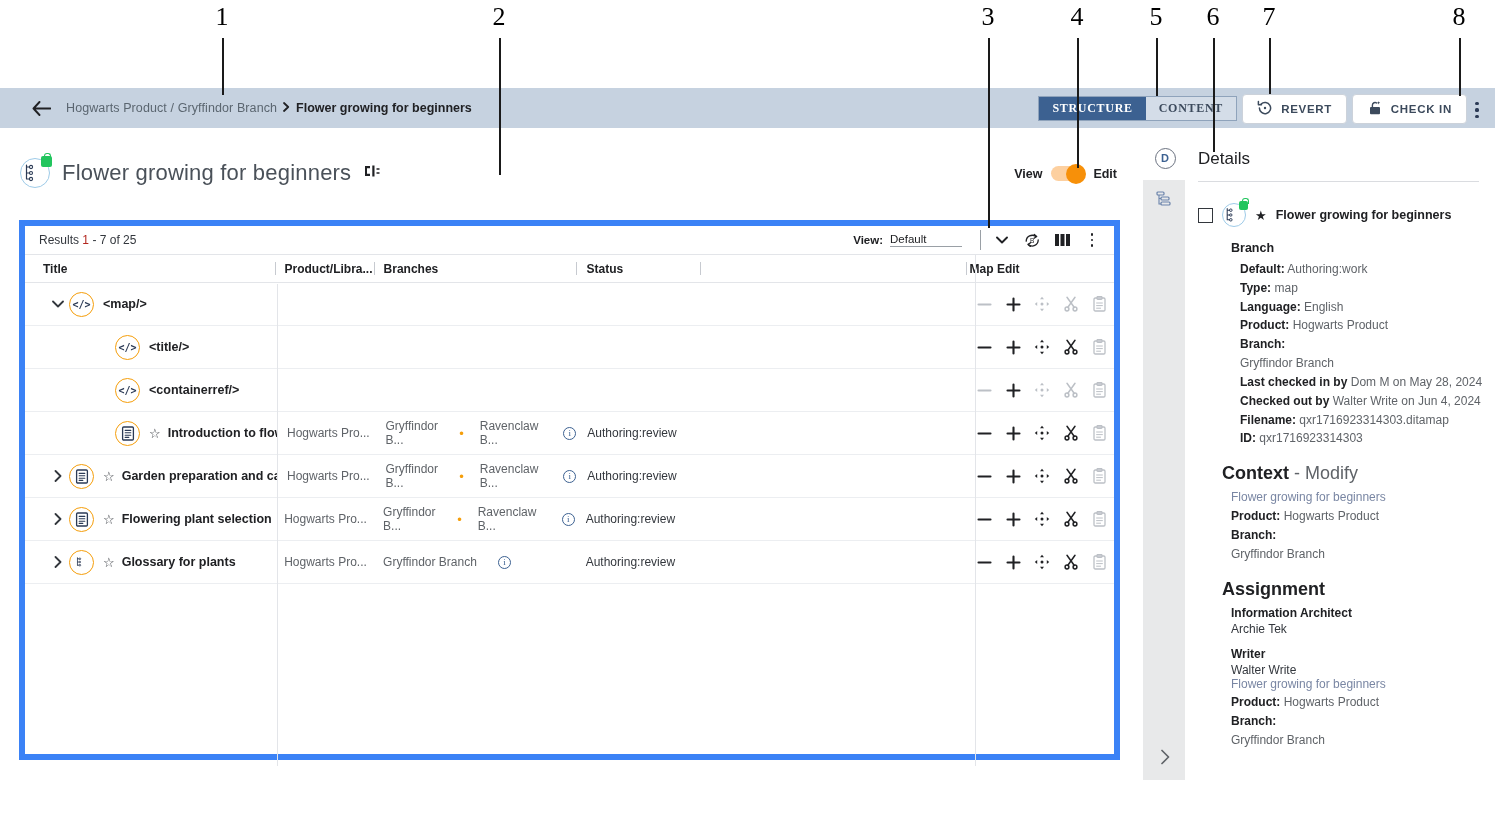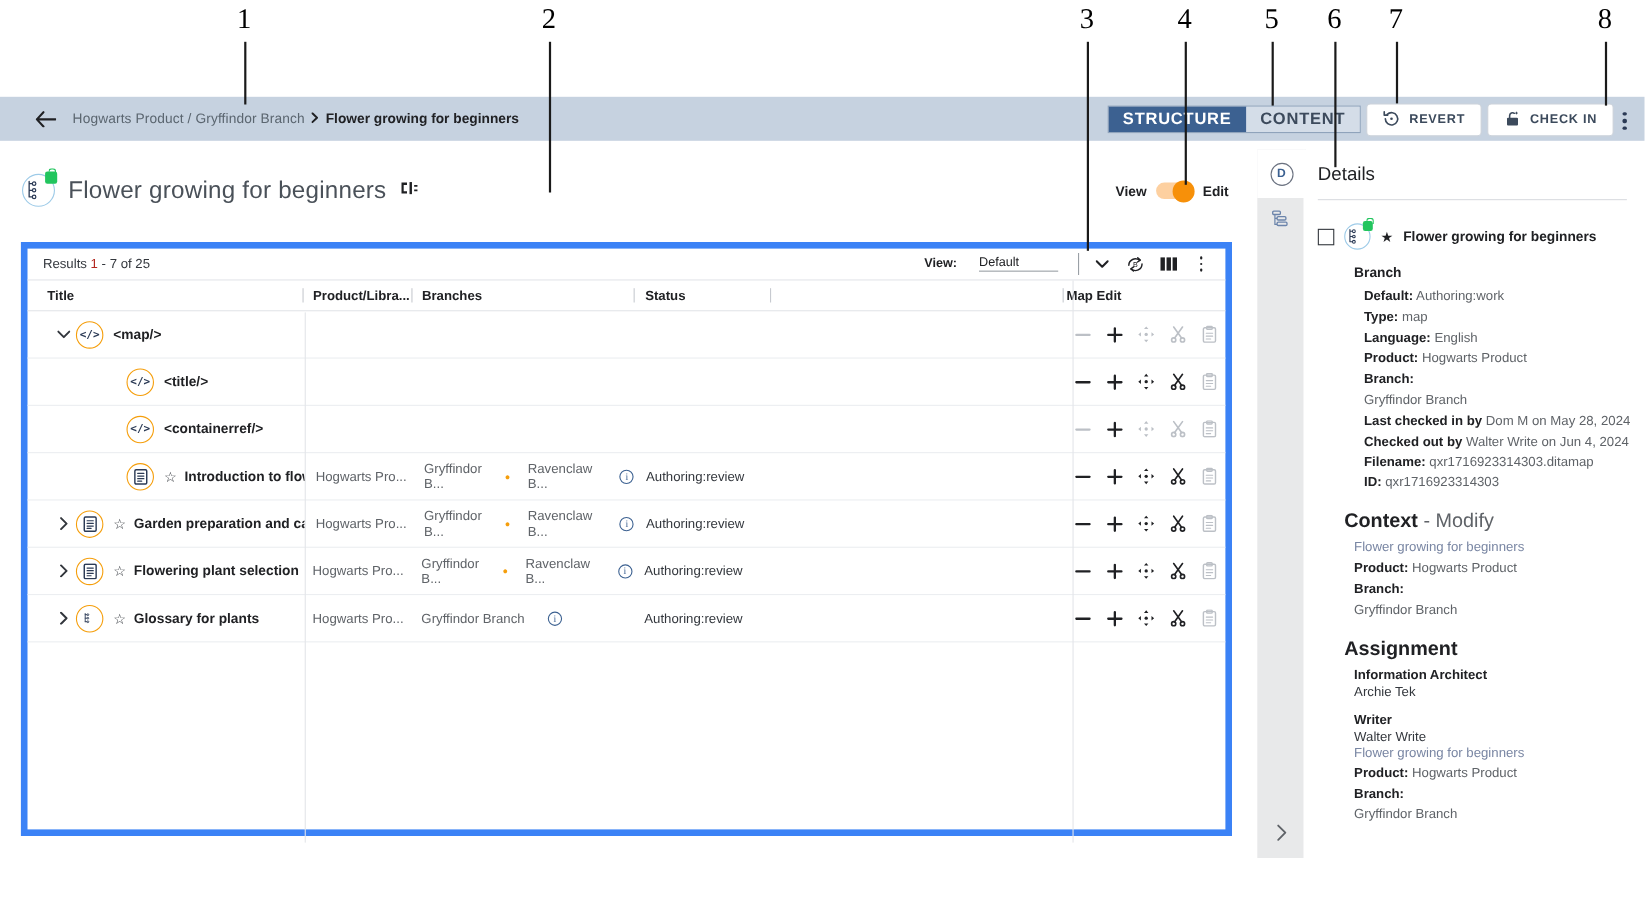--- a/index.html
+++ b/index.html
@@ -42,22 +42,22 @@
   }
   .crumb-sep { margin:0 6px; color:#202124; font-weight:bold; font-size:12px; }
   .crumb-current { font-size:12.5px; font-weight:bold; color:#202124; }
 
   .seg-group {
     position:absolute; right:258px; top:96px;
     display:flex; height:25px; border:1px solid #8fa3bb;
   }
   .seg {
     display:flex; align-items:center; justify-content:center;
-    padding:0 13px; font-size:15px; letter-spacing:.7px;
-    font-weight:bold; cursor:pointer;
+    padding:0 13px; font-size:12px; letter-spacing:.7px;
+    font-weight:bold; cursor:pointer;font-family:Liberation Serif, serif;
   }
   .seg.active { background:#3c6191; color:#ffffff; }
   .seg.inactive { background:#d4dde8; color:#3c4a5c; }
 
   .top-btn {
     position:absolute; top:94px; height:30px;
     background:#ffffff; border:1px solid #ccd2da; border-radius:4px;
     display:flex; align-items:center; gap:8px;
     padding:0 14px; cursor:pointer;
     font-size:11.5px; letter-spacing:.7px; font-weight:bold; color:#3c4a5c;
@@ -120,21 +120,21 @@
   .results-bar {
     height:29px; display:flex; align-items:center;
     border-bottom:1px solid #e3e5e9;
     padding:0 10px 0 14px; position:relative;
   }
   .results-text { font-size:12px; color:#33373d; }
   .results-text b { color:#b3261e; font-weight:normal; }
   .results-right {
     margin-left:auto; display:flex; align-items:center; gap:0;
   }
-  .view-label { font-size:11.5px; font-weight:bold; color:#202124; margin-right:20px; }
+  .view-label { font-size:11.5px; font-weight:bold; color:#202124; margin-right:7px; }
   .view-select {
     width:72px; font-size:11.5px; color:#202124;
     border-bottom:1px solid #9aa0a6; padding-bottom:1px;
     cursor:pointer;
   }
   .vdiv { width:1px; height:20px; background:#9aa0a6; margin:0 9px 0 18px; }
   .icobtn {
     width:24px; height:24px; display:flex; align-items:center; justify-content:center;
     cursor:pointer; color:#202124;
   }

